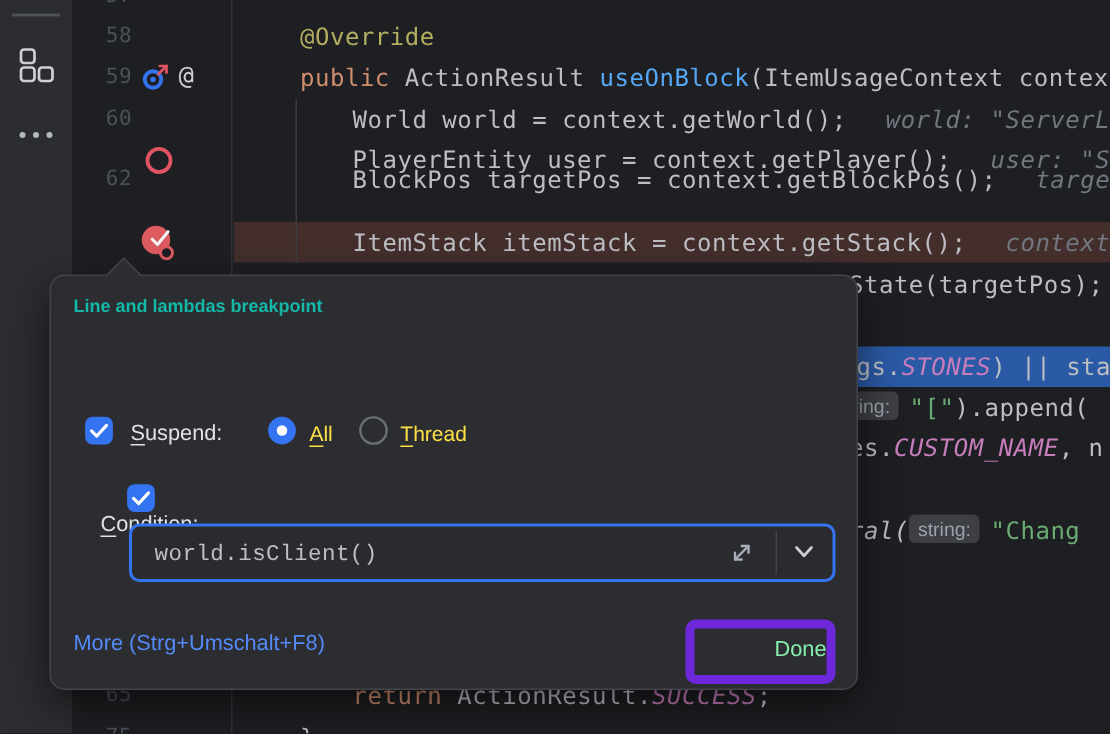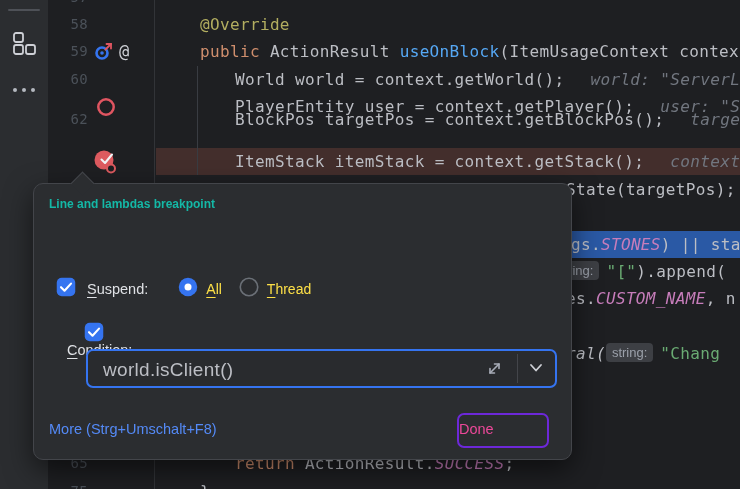--- a/index.html
+++ b/index.html
@@ -34,27 +34,27 @@
          transform:rotate(45deg);border-left:1px solid #43454a;border-top:1px solid #43454a;}
   .p-title{position:absolute;left:15px;top:13px;font-size:12px;font-weight:700;color:#14b8a6;}
   .p-row{position:absolute;left:22px;display:flex;align-items:center;height:20px;}
   .p-label{font-size:14.5px;color:#dfe1e5;margin-left:11px;}
   .mn{text-decoration:underline;text-underline-offset:3px;}
   .cbox,.radio{flex:0 0 auto;cursor:pointer;}
   .radio-lbl{font-size:14px;color:#fde047;margin-left:8px;}
   #cond-wrap{position:absolute;left:52px;top:165px;width:467px;height:35px;border:2px solid #3574f0;
          border-radius:7px;background:#292b2e;}
   #cond-input{position:absolute;left:13px;top:0;width:330px;height:35px;border:none;outline:none;
-         background:transparent;color:#bcbec4;font-family:Liberation Sans, sans-serif;font-size:19px;letter-spacing:.3px;}
+         background:transparent;color:#bcbec4;font-family:Liberation Mono, monospace;font-size:15px;letter-spacing:.3px;}
   #cond-wrap .vdiv{position:absolute;left:429px;top:3px;width:1px;height:29px;background:#43454a;}
   #cond-wrap .expand{position:absolute;left:398px;top:9px;cursor:pointer;}
   #cond-wrap .chev{position:absolute;left:440px;top:11px;cursor:pointer;}
   .more-link{position:absolute;left:15px;top:237px;font-size:14.5px;color:#548af7;cursor:pointer;text-align:right;}
-  .done-btn{position:absolute;left:423px;top:229px;width:88px;height:31px;border:2px solid #6d28d9;
-         border-radius:7px;background:transparent;color:#ec4899;font-size:14.5px;text-align:left;
+  .done-btn{position:absolute;left:423px;top:229px;width:88px;height:31px;border:6px solid #6d28d9;
+         border-radius:7px;background:transparent;color:#86efac;font-size:14.5px;text-align:right;
          line-height:29px;cursor:pointer;font-family:"Liberation Sans",sans-serif;}
 </style>
 </head>
 <body>
 
 <div id="app">
 
   <div id="sidebar">
     <div class="divider"></div>
     <div class="sideicon" style="top:31px;">

